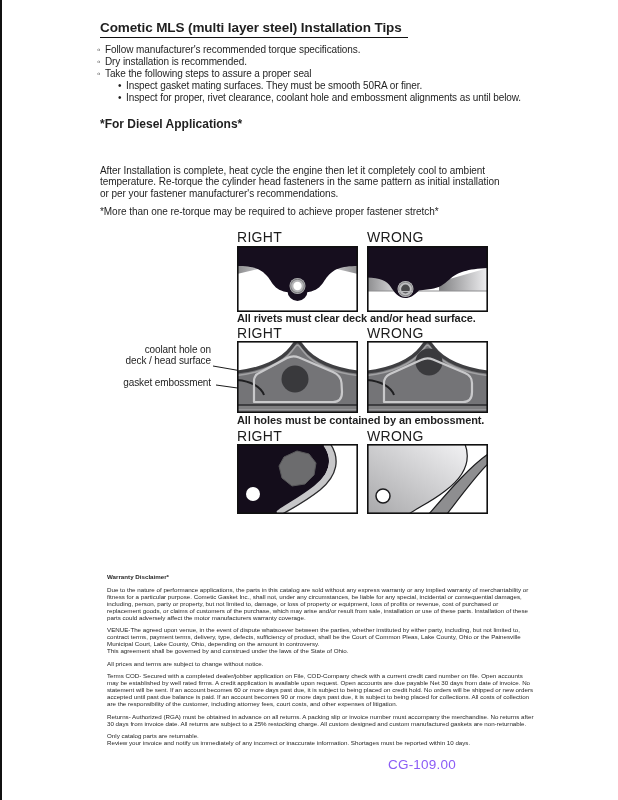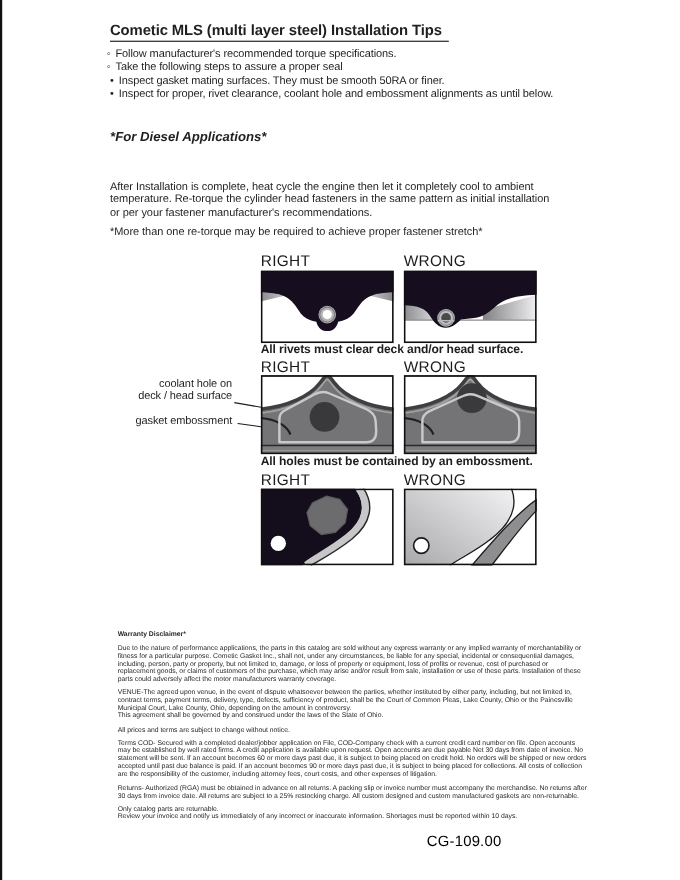--- a/index.html
+++ b/index.html
@@ -8,23 +8,23 @@
   .edge-line{position:absolute;left:0;top:0;width:2px;height:800px;background:#111;}
 
   .title{position:absolute;left:100px;top:20px;font-size:13.5px;font-weight:bold;
          letter-spacing:-0.1px;border-bottom:1.6px solid #111;padding:0 6px 2px 0;
          display:inline-block;}
 
   .bullets{position:absolute;left:97px;top:44px;font-size:10px;line-height:11.9px;
            letter-spacing:-0.1px;width:470px;}
   .b-line{white-space:nowrap;}
   .b-line .mk{display:inline-block;width:8px;}
-  .b-sub{margin-left:3px;}
-
-  .h2{position:absolute;left:100px;top:117px;font-size:12px;font-weight:bold;font-style:italic;}
+  .b-sub{margin-left:21px;}
+
+  .h2{position:absolute;left:100px;top:117px;font-size:12px;font-weight:bold;}
   .para{position:absolute;left:100px;font-size:10px;line-height:11.4px;
         letter-spacing:-0.05px;width:470px;}
   .para span{display:block;white-space:nowrap;}
   .p1{top:135px;} .p2{top:165px;} .pnote{top:206px;}
 
   .rw-label{position:absolute;width:121px;text-align:left;font-size:14px;
             font-weight:normal;letter-spacing:0.3px;color:#1b1b1b;}
   .dbox{position:absolute;width:121px;}
   .dbox svg{display:block;}
   .caption{position:absolute;left:237px;font-size:11px;font-weight:600;
@@ -35,32 +35,33 @@
               font-size:10px;line-height:11px;letter-spacing:-0.1px;}
   .leader{position:absolute;left:0;top:0;pointer-events:none;}
 
   .fine{position:absolute;left:107px;top:574px;width:427px;font-size:6.2px;
         line-height:6.95px;letter-spacing:0;color:#262626;}
   .fine p{margin:0 0 5.6px 0;}
   .fine p.tight{margin-bottom:0;}
   .fine .fp-head{font-weight:bold;margin-bottom:6px;}
 
   .page-num{position:absolute;left:388px;top:757px;font-size:13.5px;
-            letter-spacing:0.2px;color:#000000;}
+            letter-spacing:0.2px;color:#8b5cf6;}
 </style>
 </head>
 <body>
 
 <div class="page">
   <div class="edge-line"></div>
 
   <div class="title">Cometic MLS (multi layer steel) Installation Tips</div>
 
   <div class="bullets">
     <div class="b-line"><span class="mk">◦</span><span>Follow manufacturer's recommended torque specifications.</span></div>
+    <div class="b-line"><span class="mk">◦</span><span>Dry installation is recommended.</span></div>
     <div class="b-line"><span class="mk">◦</span><span>Take the following steps to assure a proper seal</span></div>
     <div class="b-line b-sub"><span class="mk">•</span><span>Inspect gasket mating surfaces.  They must be smooth 50RA or finer.</span></div>
     <div class="b-line b-sub"><span class="mk">•</span><span>Inspect for proper, rivet clearance, coolant hole and embossment alignments as until below.</span></div>
   </div>
 
   <div class="h2">*For Diesel Applications*</div>
 
   <div class="para p1">
   </div>
   <div class="para p2">

